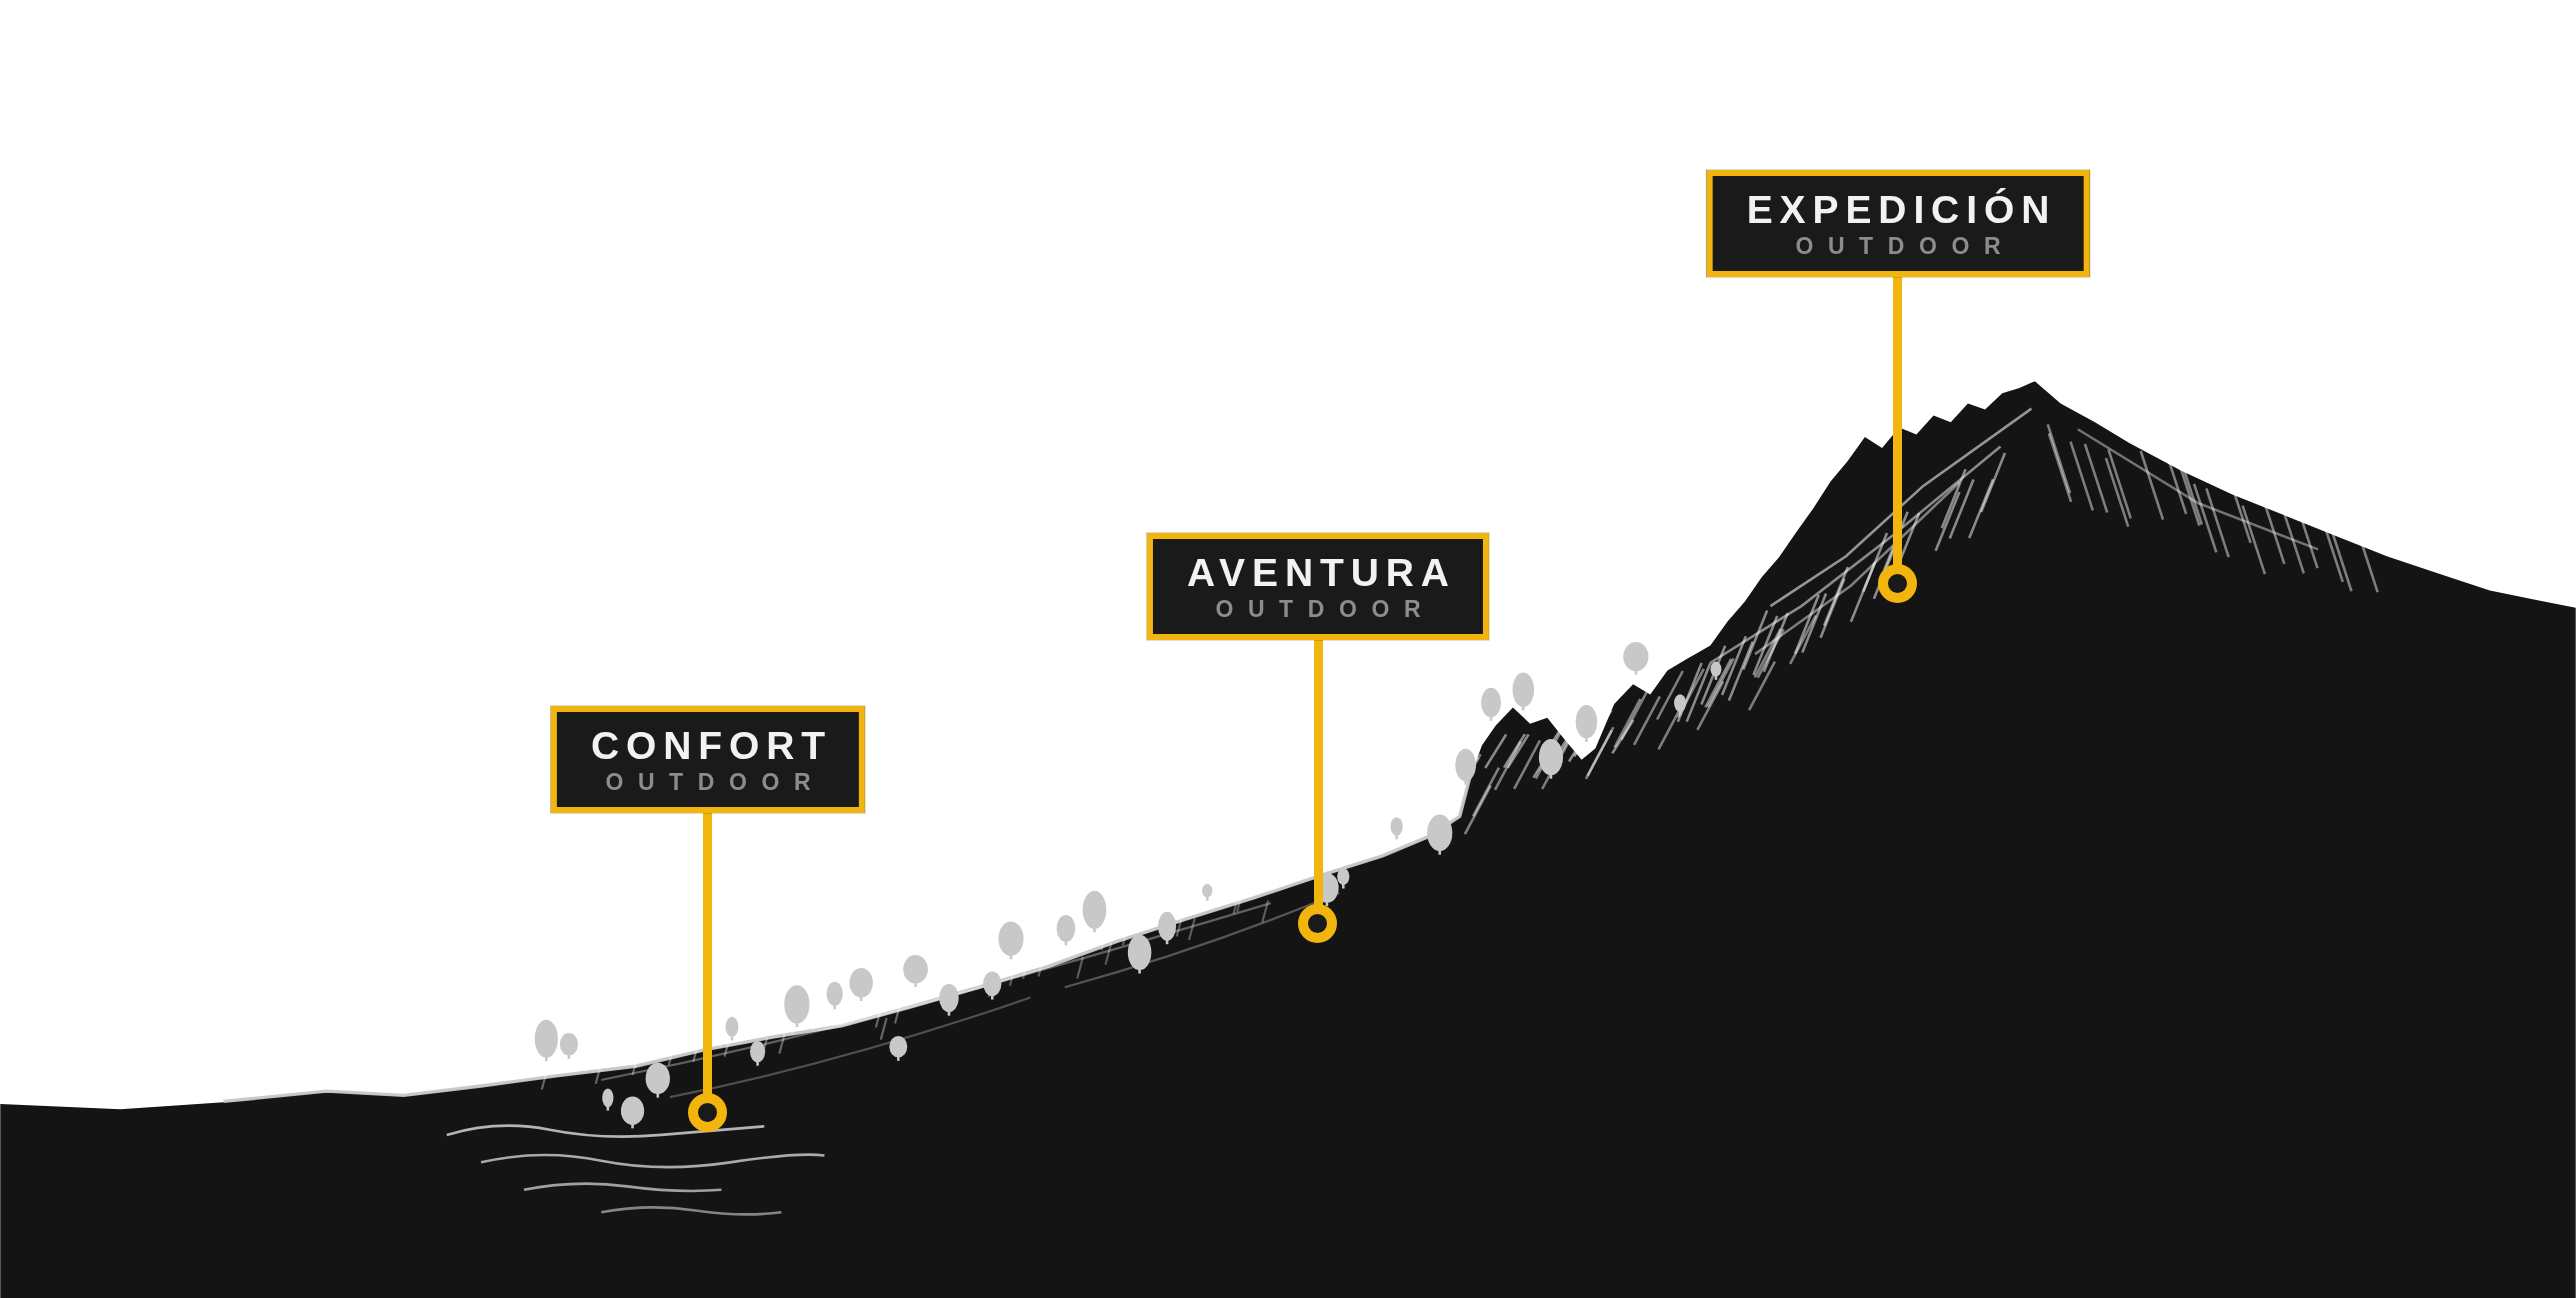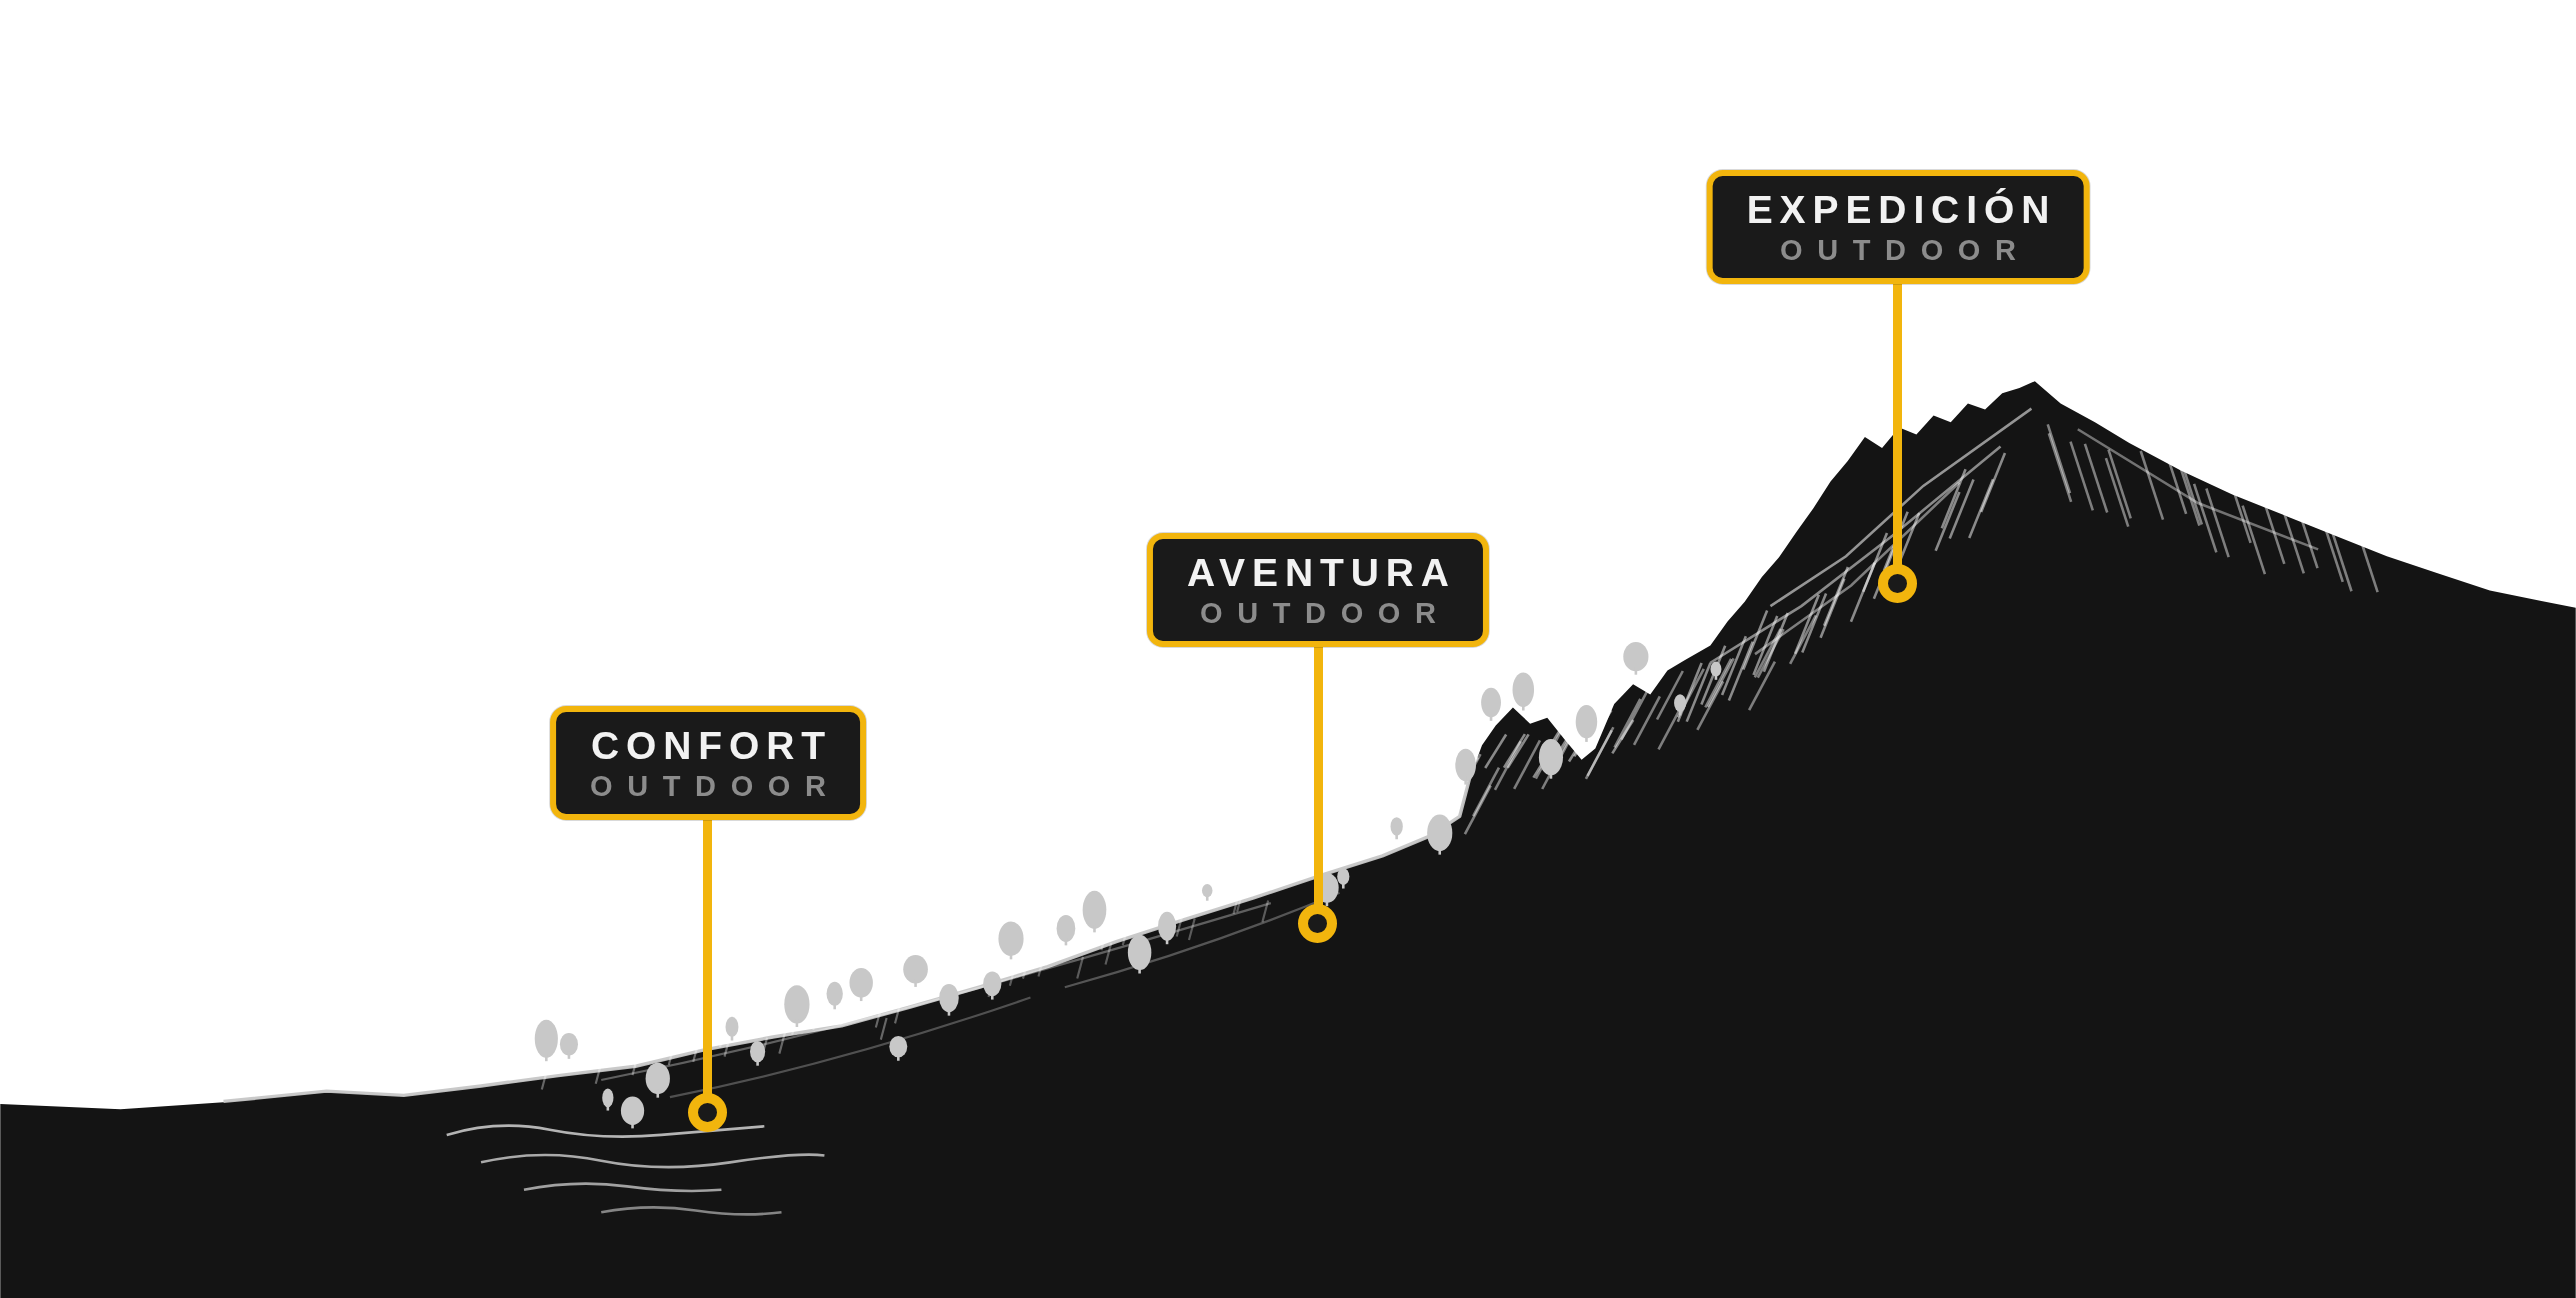--- a/index.html
+++ b/index.html
@@ -27,33 +27,33 @@
   }
   .marker{
     position:absolute;width:19px;height:19px;border-radius:50%;
     border:10.3px solid var(--accent);background:var(--label-bg);
     z-index:2;box-sizing:content-box;
   }
   .label-box{
     position:absolute;transform:translateX(-50%);
     background:var(--label-bg);
     border:6px solid var(--accent);
-    border-radius:16px;
+    border-radius:0;
     padding:12px 34px 10.3px 34px;
     text-align:center;
     z-index:3;
     box-shadow:0 0 0 0.9px rgba(0,0,0,0.15);
     white-space:nowrap;
   }
   .label-title{
     font-size:39px;font-weight:700;letter-spacing:6.9px;margin-right:-6.9px;
     color:var(--title);line-height:1.12;
   }
   .label-subtitle{
-    font-size:29px;font-weight:700;letter-spacing:14.6px;margin-right:-14.6px;
+    font-size:23px;font-weight:700;letter-spacing:14.6px;margin-right:-14.6px;
     color:var(--subtitle);line-height:1.2;margin-top:1.7px;
   }
 </style>
 </head>
 <body>
 
 <div class="stage">
 
   <svg id="mtn" width="2576" height="1298" viewBox="0 0 3000 1512">
       <g>

